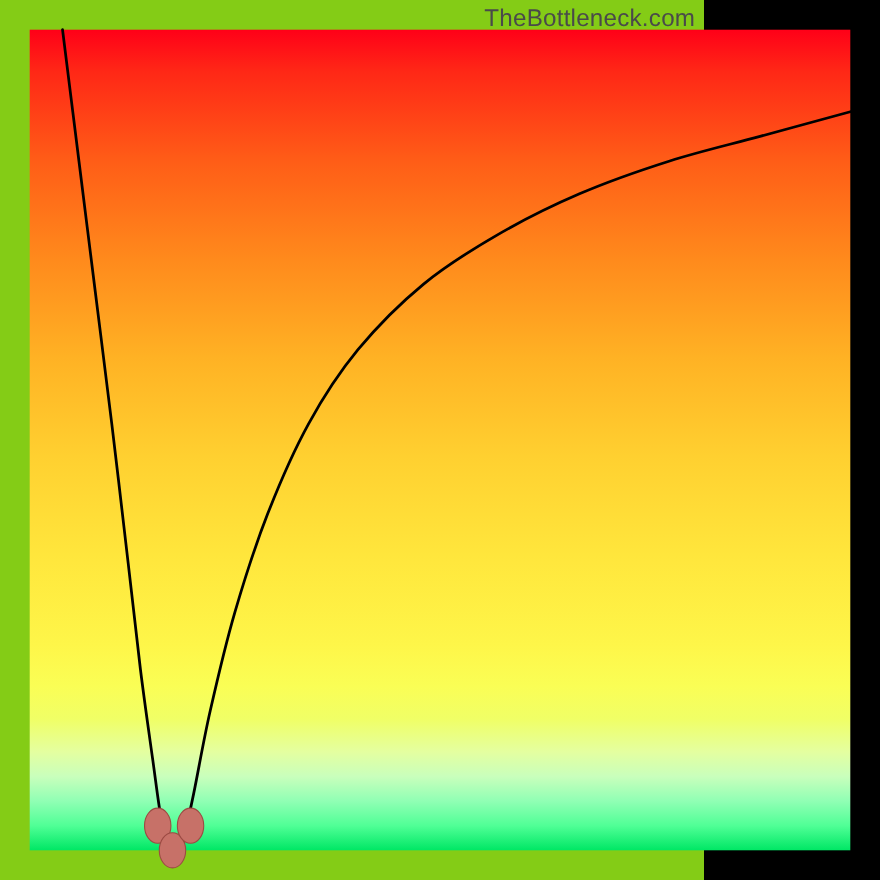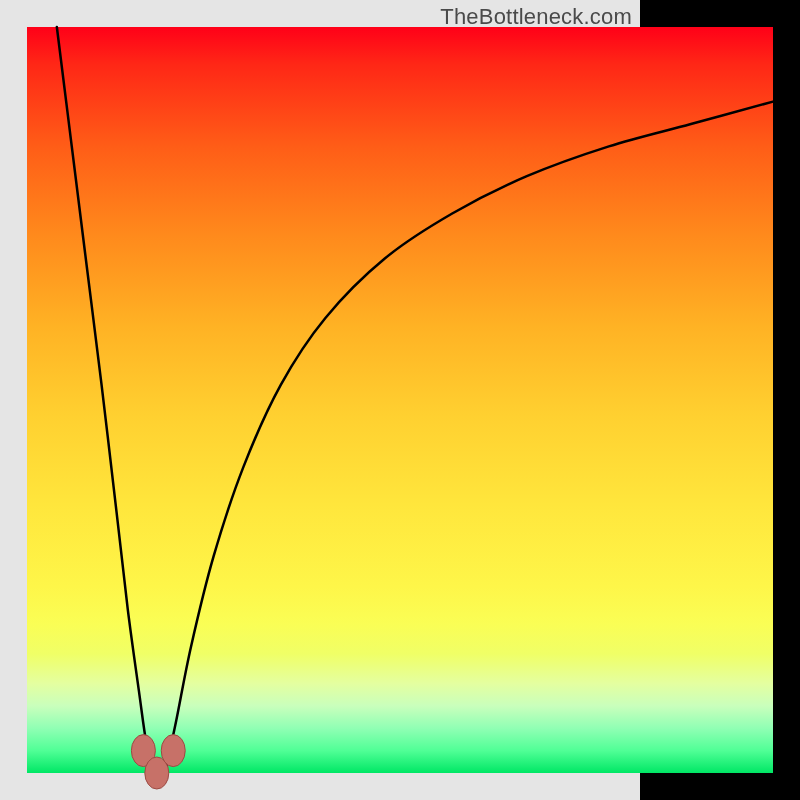--- a/index.html
+++ b/index.html
@@ -8,21 +8,21 @@
     width: 800px;
     height: 800px;
     overflow: hidden;
     background: #000;
     font-family: Arial, Helvetica, sans-serif;
   }
   .frame {
     position: absolute;
     left: 0; top: 0;
     width: 640px; height: 800px;
-    background: #e5e5e5;
+    background: #84cc16;
     text-decoration: underline;
   }
   .plot {
     position: absolute;
     left: 27px;
     top: 27px;
     width: 746px;
     height: 746px;
     
     background: linear-gradient(to bottom,

